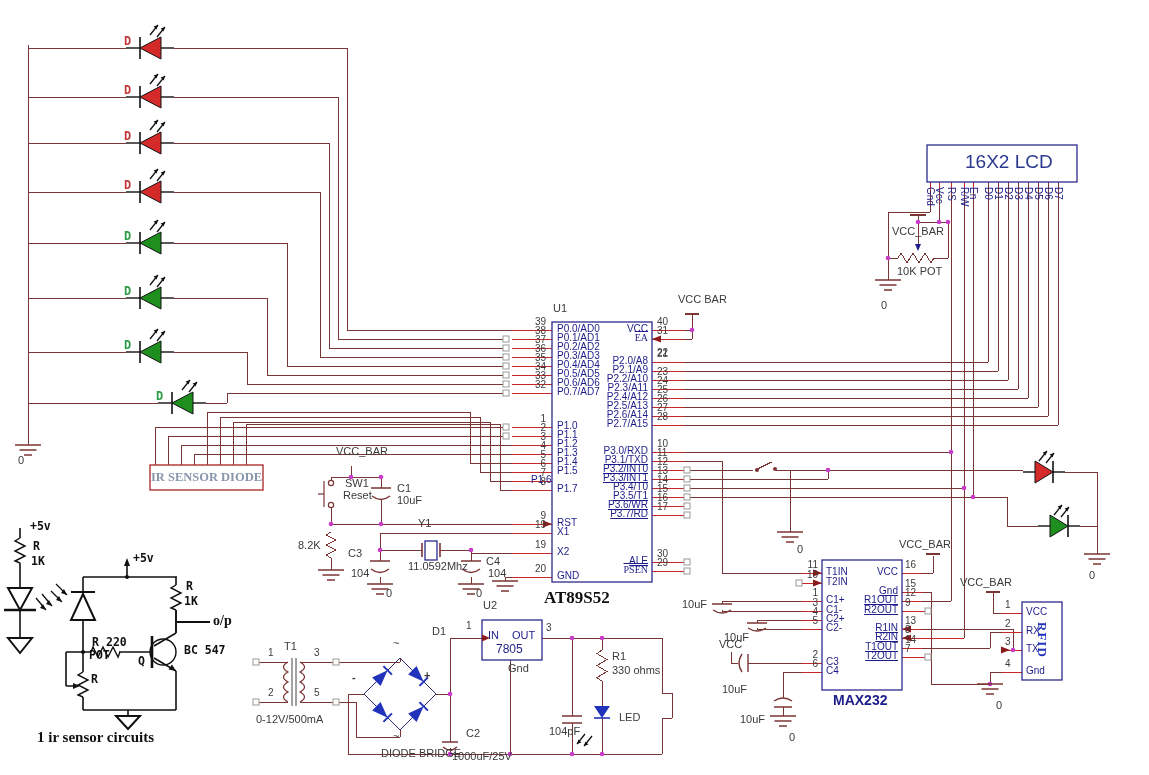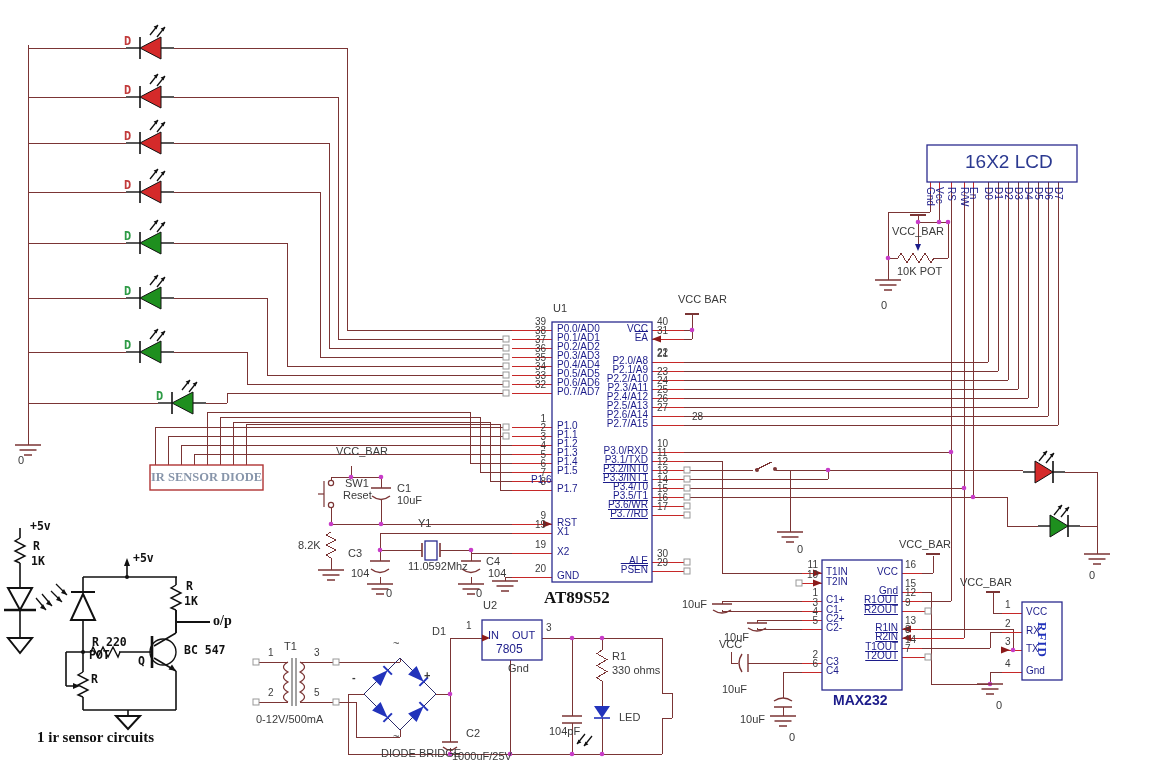--- a/index.html
+++ b/index.html
@@ -4,21 +4,21 @@
 <style>
   html,body{margin:0;padding:0;background:#fff;}
   #stage{position:relative;width:1149px;height:775px;background:#fff;overflow:hidden;
          font-family:"Liberation Sans",sans-serif;}
   #wires{position:absolute;left:0;top:0;}
   .t{position:absolute;white-space:nowrap;font-size:11px;color:#3a3a3a;line-height:1.05;}
   .pl{font-size:10px;color:#1c1c8a;}
   .pn{font-size:10px;color:#3c3c3c;}
   .ra{text-align:right;}
   .u{text-decoration:underline;}
-  .o{text-decoration:overline;}
+  .o{text-decoration:overline;font-family:Liberation Serif, serif;}
   .vt{transform:rotate(90deg);transform-origin:0 0;font-size:10px;color:#1c1c8a;}
   .navy{color:#1c1c8a;}
   .big{font-size:19px;color:#2b3990;}
   .chipname{font-family:"Liberation Serif",serif;font-weight:bold;font-size:17px;color:#111;}
   .maxname{font-weight:bold;font-size:14px;color:#1c1c8a;}
   .rfidname{font-family:"Liberation Serif",serif;font-weight:bold;font-size:13px;color:#2233bb;
             transform:rotate(90deg);transform-origin:0 0;letter-spacing:1px;}
   .irbox{font-family:"Liberation Serif",serif;font-weight:bold;font-size:12.5px;color:#8795aa;text-align:center;}
   .blk{font-family:"DejaVu Sans Mono",monospace;font-weight:bold;font-size:11.5px;color:#111;}
   .serifb{font-family:"Liberation Serif",serif;font-weight:bold;font-size:15px;color:#111;}
@@ -418,21 +418,21 @@
 
 <span class="t pn" style="left:657px;top:317px">40</span>
 <span class="t pn" style="left:657px;top:326px">31</span>
 <span class="t pn" style="left:657px;top:349px">21</span>
 <span class="t pn" style="left:657px;top:348px">22</span>
 <span class="t pn" style="left:657px;top:367px">23</span>
 <span class="t pn" style="left:657px;top:376px">24</span>
 <span class="t pn" style="left:657px;top:385px">25</span>
 <span class="t pn" style="left:657px;top:394px">26</span>
 <span class="t pn" style="left:657px;top:403px">27</span>
-<span class="t pn" style="left:692px;top:412px">28</span>
+<span class="t pn" style="left:657px;top:412px">28</span>
 <span class="t pn" style="left:657px;top:439px">10</span>
 <span class="t pn" style="left:657px;top:448px">11</span>
 <span class="t pn" style="left:657px;top:457px">12</span>
 <span class="t pn" style="left:657px;top:466px">13</span>
 <span class="t pn" style="left:657px;top:475px">14</span>
 <span class="t pn" style="left:657px;top:484px">15</span>
 <span class="t pn" style="left:657px;top:493px">16</span>
 <span class="t pn" style="left:657px;top:502px">17</span>
 <span class="t pn" style="left:657px;top:549px">30</span>
 <span class="t pn" style="left:657px;top:558px">29</span>

